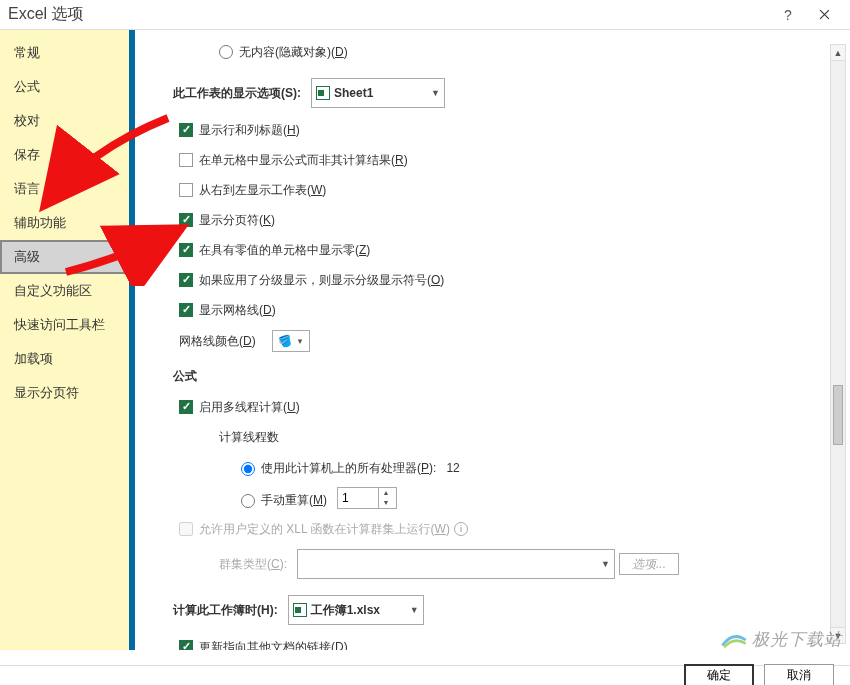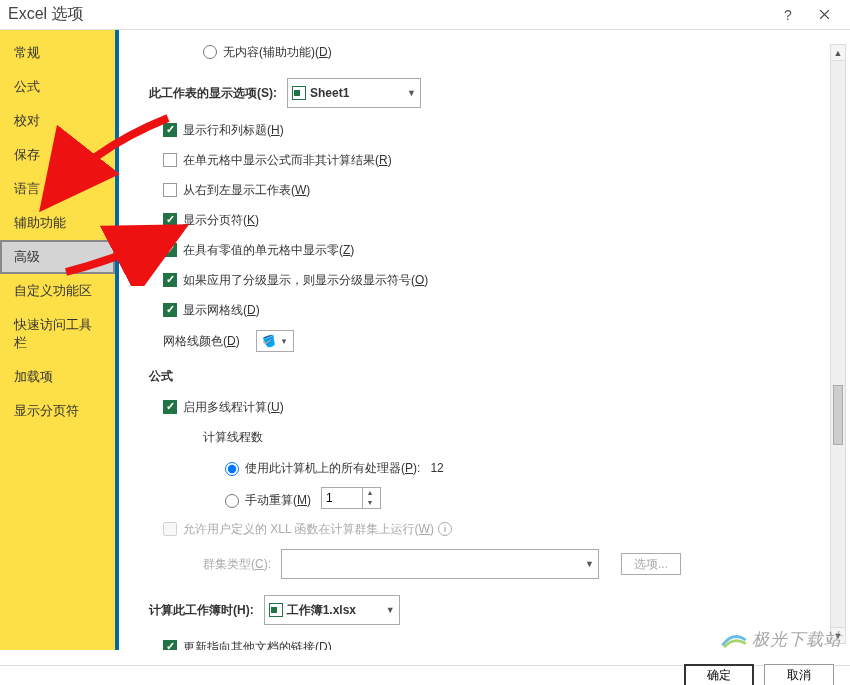--- a/index.html
+++ b/index.html
@@ -1,42 +1,42 @@
 <!DOCTYPE html>
 <html><head>
 <meta charset="utf-8">
 <style>
 * { box-sizing: border-box; margin: 0; padding: 0; }
 body { font-family: "Microsoft YaHei", "Segoe UI", sans-serif; font-size: 12px; background: #fff; color: #333; width: 850px; height: 685px; overflow: hidden; position: relative; }
 .titlebar { height: 30px; border-bottom: 1px solid #ddd; display: flex; align-items: center; padding: 0 8px; }
 .titlebar-title { flex: 1; font-size: 16px; color: #444; }
 .titlebar-btn { width: 36px; height: 30px; display: flex; align-items: center; justify-content: center; font-size: 14px; color: #555; cursor: pointer; }
 .container { display: flex; height: 620px; }
-.sidebar { width: 119px; border-right: 4px solid #0369a1; background: #fde047; padding-top: 6px; }
+.sidebar { width: 135px; border-right: 6px solid #0369a1; background: #fef9c3; padding-top: 6px; }
 .sidebar-item { padding: 8px 14px; font-size: 13px; color: #333; cursor: pointer; }
 .sidebar-item.selected { background: #d4d4d4; border: 2px solid #888; padding: 6px 12px; }
 .main { flex: 1; position: relative; padding: 12px 10px 0 30px; overflow: hidden; }
 .scrollbar-track { position: absolute; right: 4px; top: 14px; bottom: 6px; width: 16px; background: #f0f0f0; border: 1px solid #ddd; }
 .scroll-up, .scroll-down { height: 16px; display: flex; align-items: center; justify-content: center; font-size: 9px; color: #555; background: #f5f5f5; border-bottom: 1px solid #ddd; }
 .scroll-down { border-top: 1px solid #ddd; border-bottom: none; position: absolute; bottom: 0; left: 0; right: 0; }
 .scroll-thumb { position: absolute; left: 2px; right: 2px; top: 340px; height: 60px; background: #cdcdcd; border: 1px solid #aaa; }
 .content { padding-right: 30px; }
 .row { display: flex; align-items: center; margin-bottom: 10px; min-height: 20px; }
 .row.indent1 { padding-left: 14px; }
 .row.indent2 { padding-left: 54px; }
 .row.indent3 { padding-left: 76px; align-items: flex-end; }
 .radio-wrap, .check-wrap { display: flex; align-items: center; gap: 6px; }
 input[type="radio"], input[type="checkbox"] { width: 14px; height: 14px; }
 .chk-green { appearance: none; width: 15px; height: 15px; border: 1px solid #999; background: #fff; position: relative; }
 .chk-green:checked { background: #217346; border-color: #217346; }
 .chk-green:checked::after { content: "✓"; position: absolute; color: #fff; font-size: 11px; left: 2px; top: -1px; font-weight: bold; }
 .label-txt { font-size: 12px; color: #333; }
 .label-txt .ul { text-decoration: underline; }
 .label-txt.disabled { color: #aaa; }
-.section-head { font-weight: bold; font-size: 12px; margin: 16px 0 12px 0; display: flex; align-items: center; gap: 10px; }
+.section-head { font-weight: bold; font-size: 12px; margin: 16px 0 12px 8px; display: flex; align-items: center; gap: 10px; }
 .dd { display: inline-flex; align-items: center; border: 1px solid #aaa; height: 30px; background: #fff; padding: 12px 4px; gap: 8px; font-size: 12px; }
 .dd-arrow { font-size: 9px; color: #555; }
 .excel-ico { width: 14px; height: 14px; background: linear-gradient(#fff,#fff); border: 1px solid #217346; position: relative; }
 .excel-ico::before { content: ""; position: absolute; left: 1px; top: 3px; width: 6px; height: 6px; background: #217346; }
 .color-btn { width: 38px; height: 22px; border: 1px solid #aaa; display: flex; align-items: center; justify-content: space-around; background: #fff; padding: 0 4px; }
 .bucket-ico { display: inline-block; transform: rotate(-18deg); font-size: 11px; }
 .spin-input { display: flex; align-items: center; border: 1px solid #aaa; height: 22px; width: 60px; background: #fff; }
 .spin-input input { border: none; width: 40px; padding: 0 4px; font-size: 12px; outline: none; }
 .spin-btns { display: flex; flex-direction: column; border-left: 1px solid #aaa; }
 .spin-btns span { height: 10px; width: 14px; font-size: 7px; text-align: center; line-height: 10px; color: #555; }
@@ -78,21 +78,21 @@
     <div class="sidebar-item">加载项</div>
     <div class="sidebar-item">显示分页符</div>
   </div>
 
   <div class="main">
     <div class="content">
 
       <div class="row indent2">
         <label class="radio-wrap">
           <input type="radio" style="">
-          <span class="label-txt"><span>无内容(辅助功能)(</span><span class="ul">D</span><span>)</span></span>
+          <span class="label-txt"><span>无内容(隐藏对象)(</span><span class="ul">D</span><span>)</span></span>
         </label>
       </div>
 
       <div class="section-head">
         <span><span>此工作表的显示选项(</span><span class="ul">S</span><span>):</span></span>
         <div class="dd" style="width:134px; justify-content:space-between;">
           <span style="display:flex;align-items:center;gap:4px;">
               <span class="excel-ico"></span>
               <span>Sheet1</span>
             </span>
@@ -186,21 +186,21 @@
             <span class="label-txt disabled"><span>允许用户定义的 XLL 函数在计算群集上运行(</span><span class="ul">W</span><span>)</span></span>
           </label>
         <span class="info-ico">i</span>
       </div>
       <div class="row indent2">
         <span class="label-txt disabled" style="margin-right:10px;"><span>群集类型(</span><span class="ul">C</span><span>):</span></span>
         <div class="dd wide-dd" style="color:#aaa;">
             <span></span>
             <span class="dd-arrow">▼</span>
           </div>
-        <button class="opt-btn" style="margin-left:22px;">选项...</button>
+        <button class="opt-btn" style="margin-left:4px;font-style:italic;">选项...</button>
       </div>
 
       <div class="section-head">
         <span><span>计算此工作簿时(</span><span class="ul">H</span><span>):</span></span>
         <div class="dd" style="width:136px; justify-content:space-between;">
           <span style="display:flex;align-items:center;gap:4px;">
               <span class="excel-ico"></span>
               <span>工作簿1.xlsx</span>
             </span>
           <span class="dd-arrow">▼</span>

